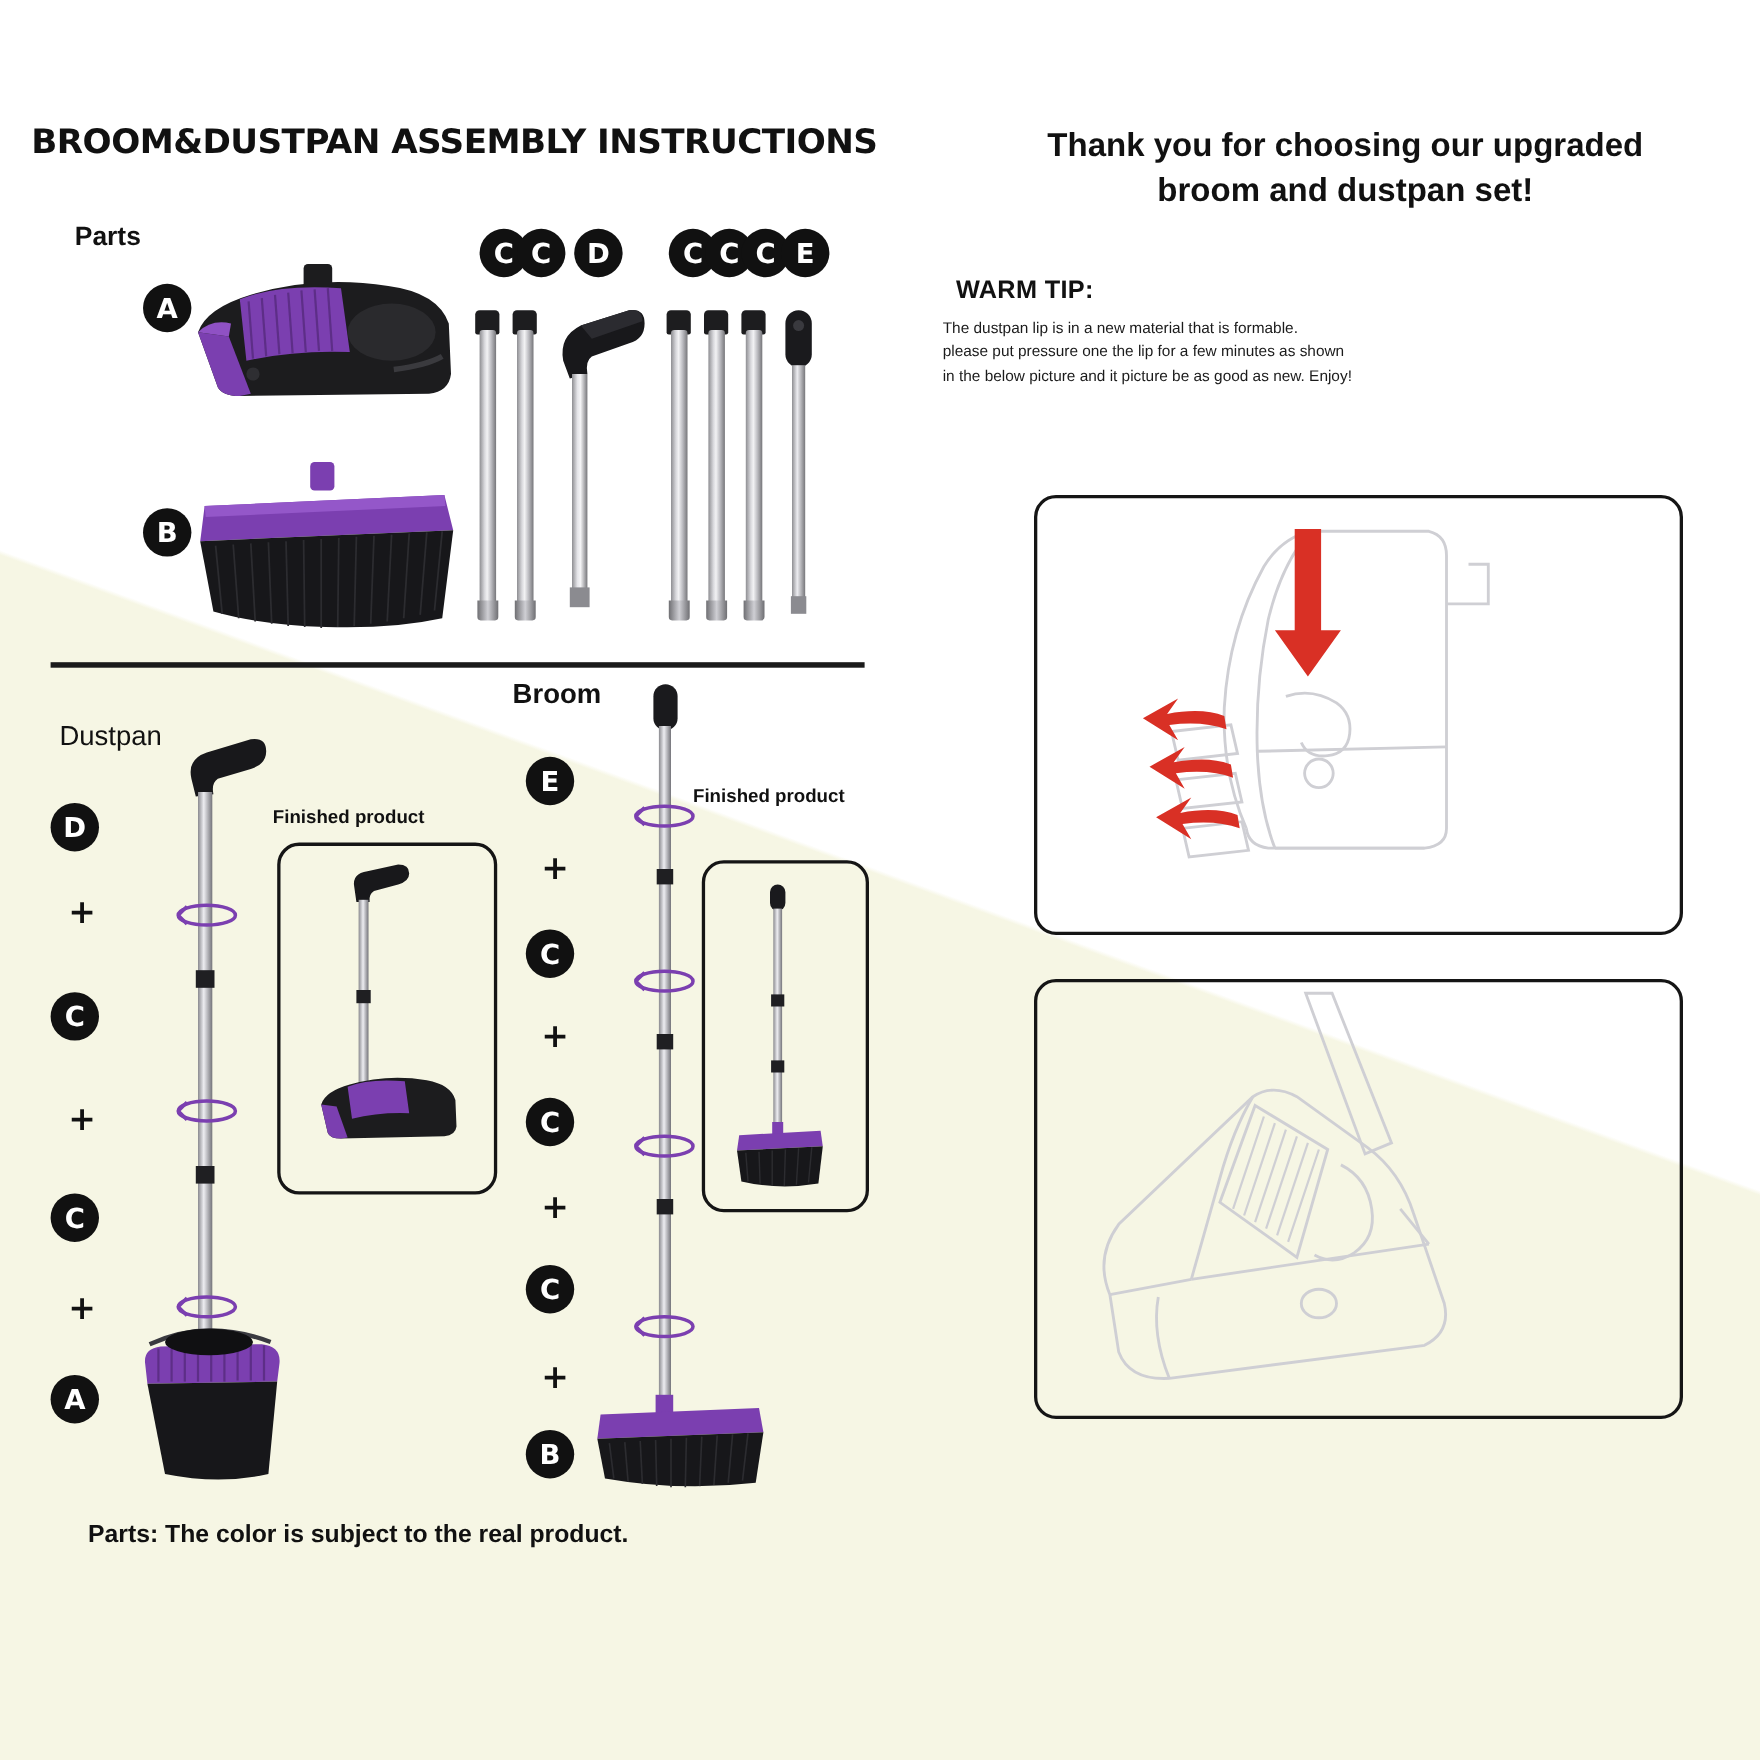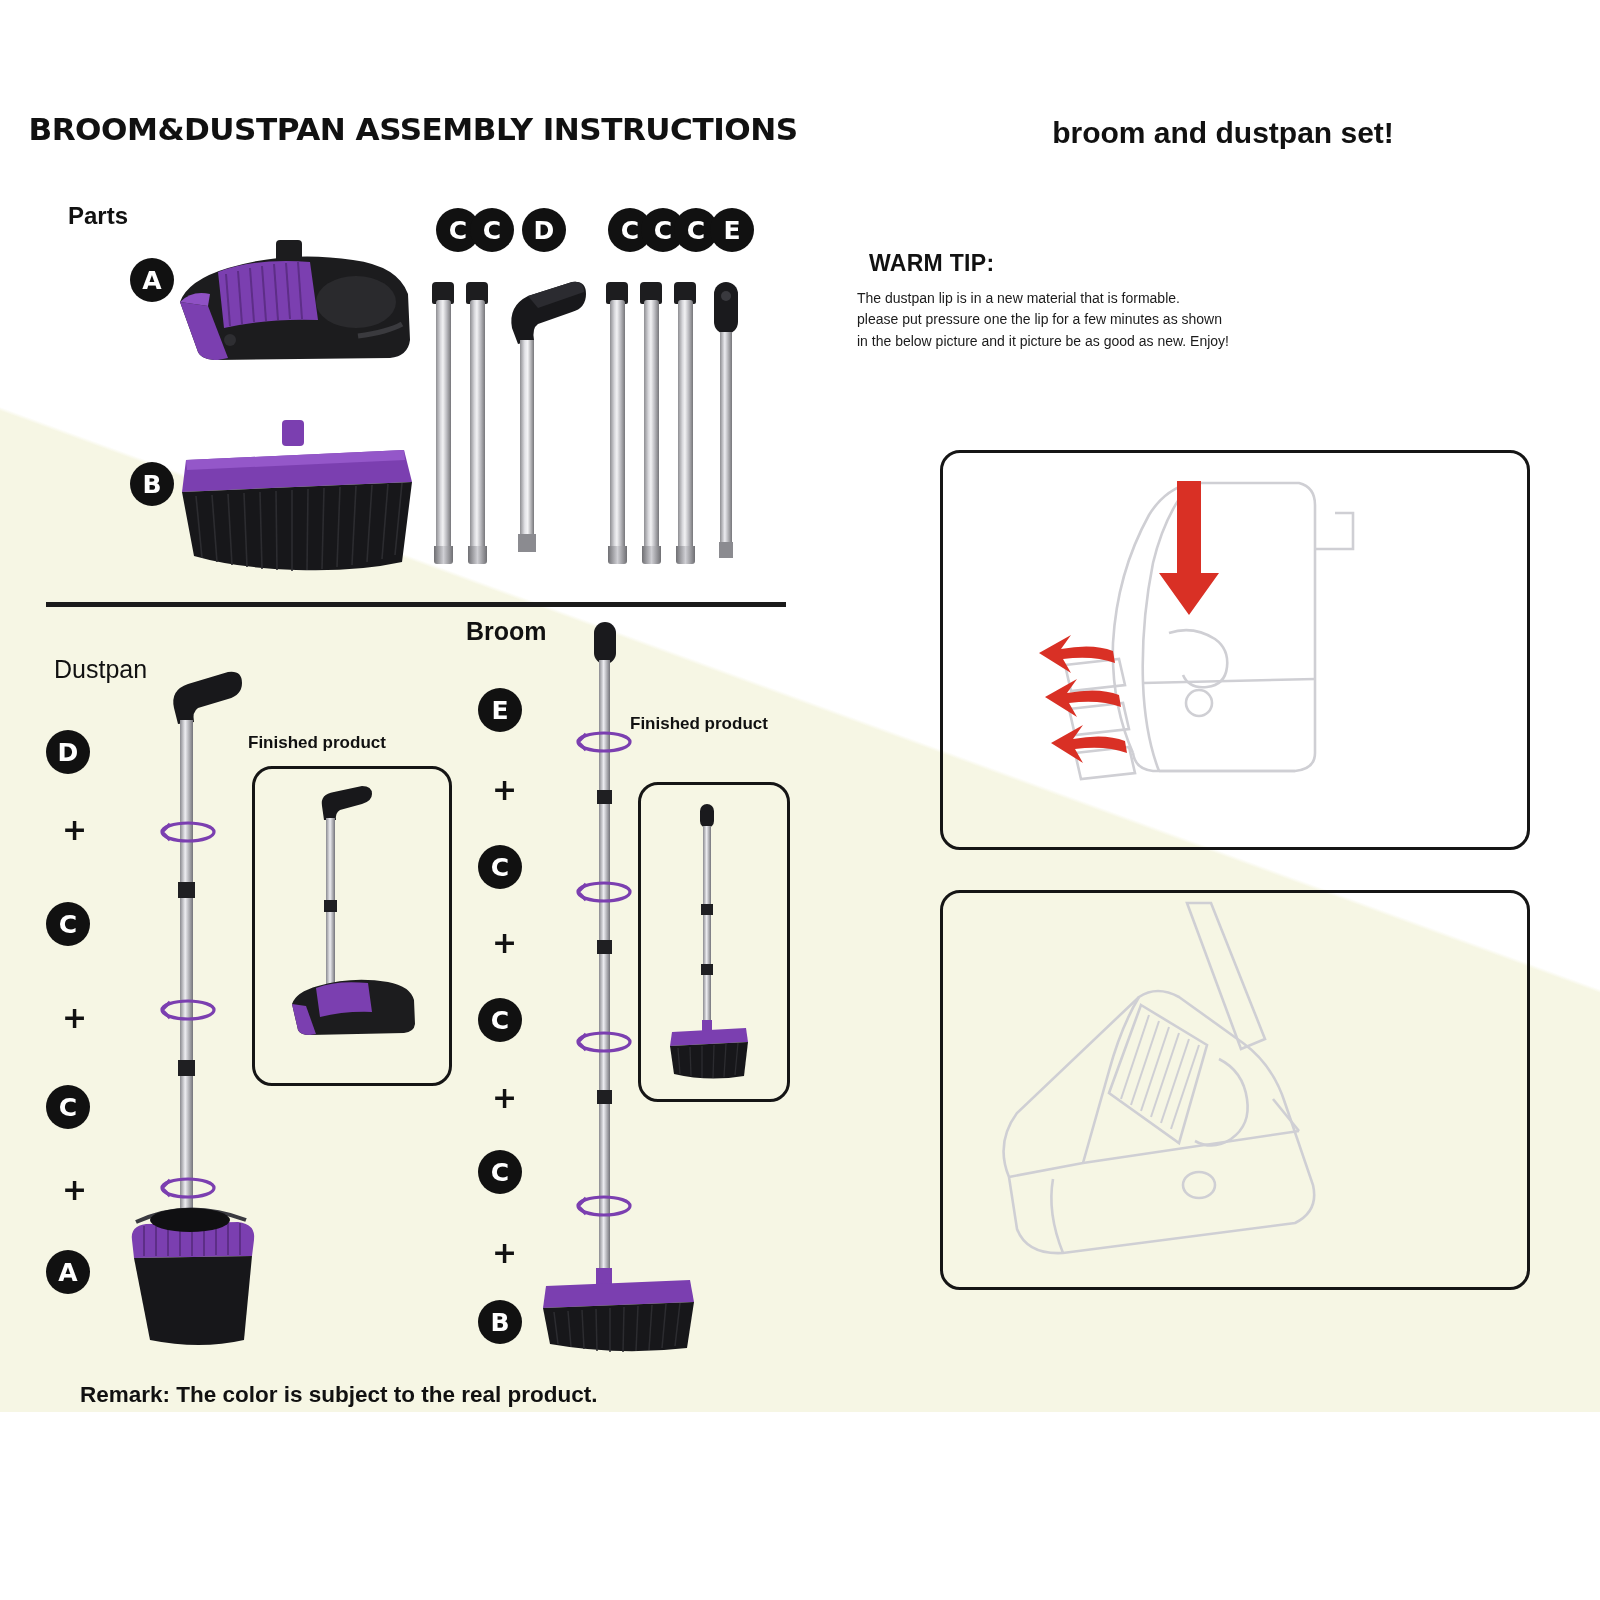--- a/index.html
+++ b/index.html
@@ -4,21 +4,21 @@
 <style>
   * { box-sizing: border-box; margin: 0; padding: 0; }
   html, body {
     width: 1600px; height: 1600px;
     background: #ffffff;
     font-family: "Liberation Sans", sans-serif;
     overflow: hidden;
   }
   #page {
     position: relative;
-    width: 1600px; height: 1412px;
+    width: 1600px; height: 1600px;
     background: #ffffff;
     border-radius: 20px;
   }
   
   .bg-band {
     position: absolute; inset: 0;
     background: linear-gradient(200deg, rgba(245,245,224,0.0) 0%, rgba(245,245,224,0.0) 49.6%, #f6f6e4 49.8%, #f6f6e4 100%);
     z-index: 0;
   }
 
@@ -418,26 +418,27 @@
           <line x1="16" y1="254" x2="18" y2="280"></line>
             <line x1="28" y1="253" x2="29" y2="282"></line>
           <line x1="40" y1="252" x2="40" y2="284"></line>
             <line x1="52" y1="251" x2="51" y2="284"></line>
           <line x1="64" y1="250" x2="62" y2="283"></line>
             <line x1="76" y1="249" x2="73" y2="281"></line>
         </g>
       </svg>
     </div>
 
-    <div class="remark">Remark: The color is subject to the real product.</div>
+    <div class="remark">Parts: The color is subject to the real product.</div>
   </div>
 
   <div class="right">
 
     <div class="thanks">
+      <div>Thank you for choosing our upgraded</div>
       <div>broom and dustpan set!</div>
     </div>
 
     <div class="warm-tip">WARM TIP:</div>
 
     <div class="tip-body">
       <div>The dustpan lip is in a new material that is formable.</div>
       <div>please put pressure one the lip for a few minutes as shown</div>
       <div>in the below picture and it picture be as good as new. Enjoy!</div>
     </div>

